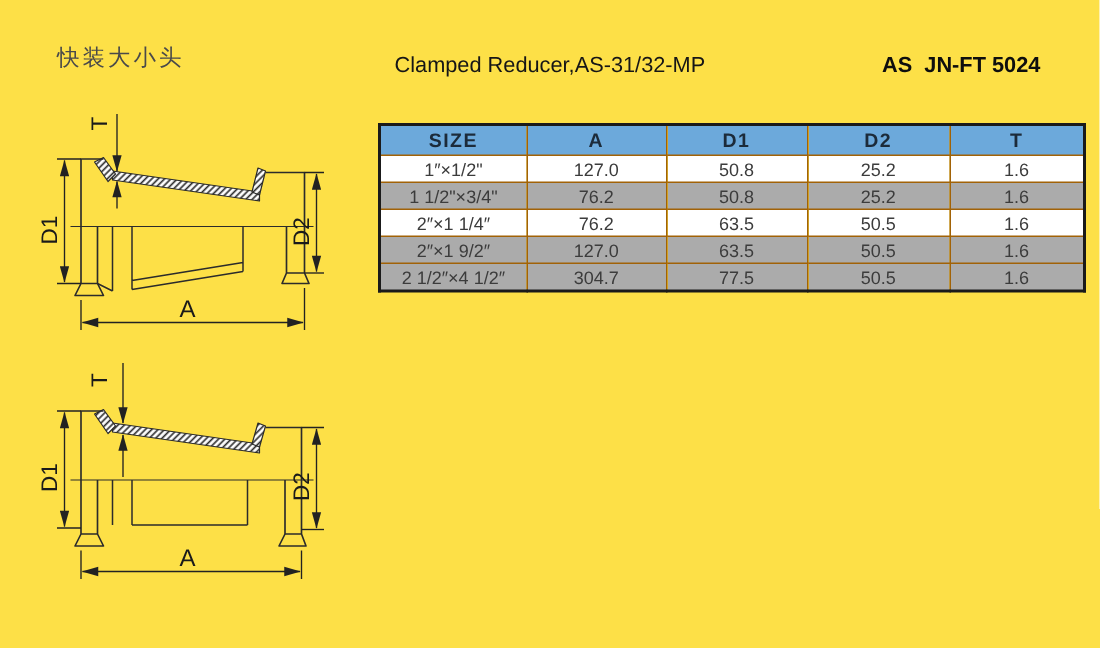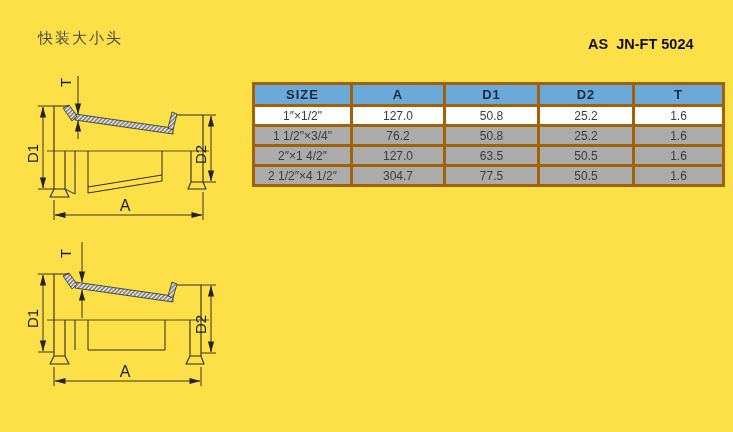--- a/index.html
+++ b/index.html
@@ -18,40 +18,41 @@
   .part-no {
     position:absolute; left:588px; top:36px;
     font-size:14.5px; font-weight:bold; color:#0e0e0e; white-space:pre;text-align:right;
   }
   table.spec {
     position:absolute; left:252px; top:82px; width:470px;
     border-collapse:collapse; table-layout:fixed;
     border:2px solid #1a1a1a;
   }
   table.spec th, table.spec td {
-    border:3px solid #a16207; text-align:center; vertical-align:middle;
+    border:1px solid #a16207; text-align:center; vertical-align:middle;
     padding:0; overflow:hidden; white-space:nowrap;
   }
   table.spec th {
     height:19px; background:#6CA9DB; color:#1c2b3a;
     font-size:13px; font-weight:600; letter-spacing:1px;
   }
   table.spec td {
     height:17px; font-size:12px; color:#3c3c3c; background:#ffffff;
   }
   table.spec tr.alt td { background:#ABABAB; }
   .drawing { position:absolute; }
   .drawing text { font-family:"Liberation Sans", sans-serif; fill:#1a1a1a; }
 </style>
 </head>
 <body>
 
 <div class="page">
 
   <div class="title-cn">快装大小头</div>
+  <div class="title-en">Clamped Reducer,AS-31/32-MP</div>
   <div class="part-no">AS  JN-FT 5024</div>
 
   <svg class="drawing" style="left:25px; top:54px;" width="225" height="178" viewBox="0 0 225 178">
     <defs>
       <pattern id="h1" patternUnits="userSpaceOnUse" width="3" height="3" patternTransform="rotate(45)">
         <rect width="3" height="3" fill="#ffffff"></rect>
         <line x1="1" y1="0" x2="1" y2="3" stroke="#2b2b2b" stroke-width="1.1"></line>
       </pattern>
       <marker id="a1" markerUnits="userSpaceOnUse" markerWidth="12" markerHeight="9" refX="11" refY="4.5" orient="auto-start-reverse">
         <path d="M0.5,1.4 L11.5,4.5 L0.5,7.6 Z" fill="#222222"></path>
@@ -154,22 +155,29 @@
         <td>25.2</td>
         <td>1.6</td>
       </tr>
       <tr class="alt">
         <td>1 1/2"×3/4"</td>
         <td>76.2</td>
         <td>50.8</td>
         <td>25.2</td>
         <td>1.6</td>
       </tr>
+      <tr>
+        <td>2″×1 1/4″</td>
+        <td>76.2</td>
+        <td>63.5</td>
+        <td>50.5</td>
+        <td>1.6</td>
+      </tr>
       <tr class="alt">
-        <td>2″×1 4/2″</td>
+        <td>2″×1 9/2″</td>
         <td>127.0</td>
         <td>63.5</td>
         <td>50.5</td>
         <td>1.6</td>
       </tr>
       <tr class="alt">
         <td>2 1/2″×4 1/2″</td>
         <td>304.7</td>
         <td>77.5</td>
         <td>50.5</td>

